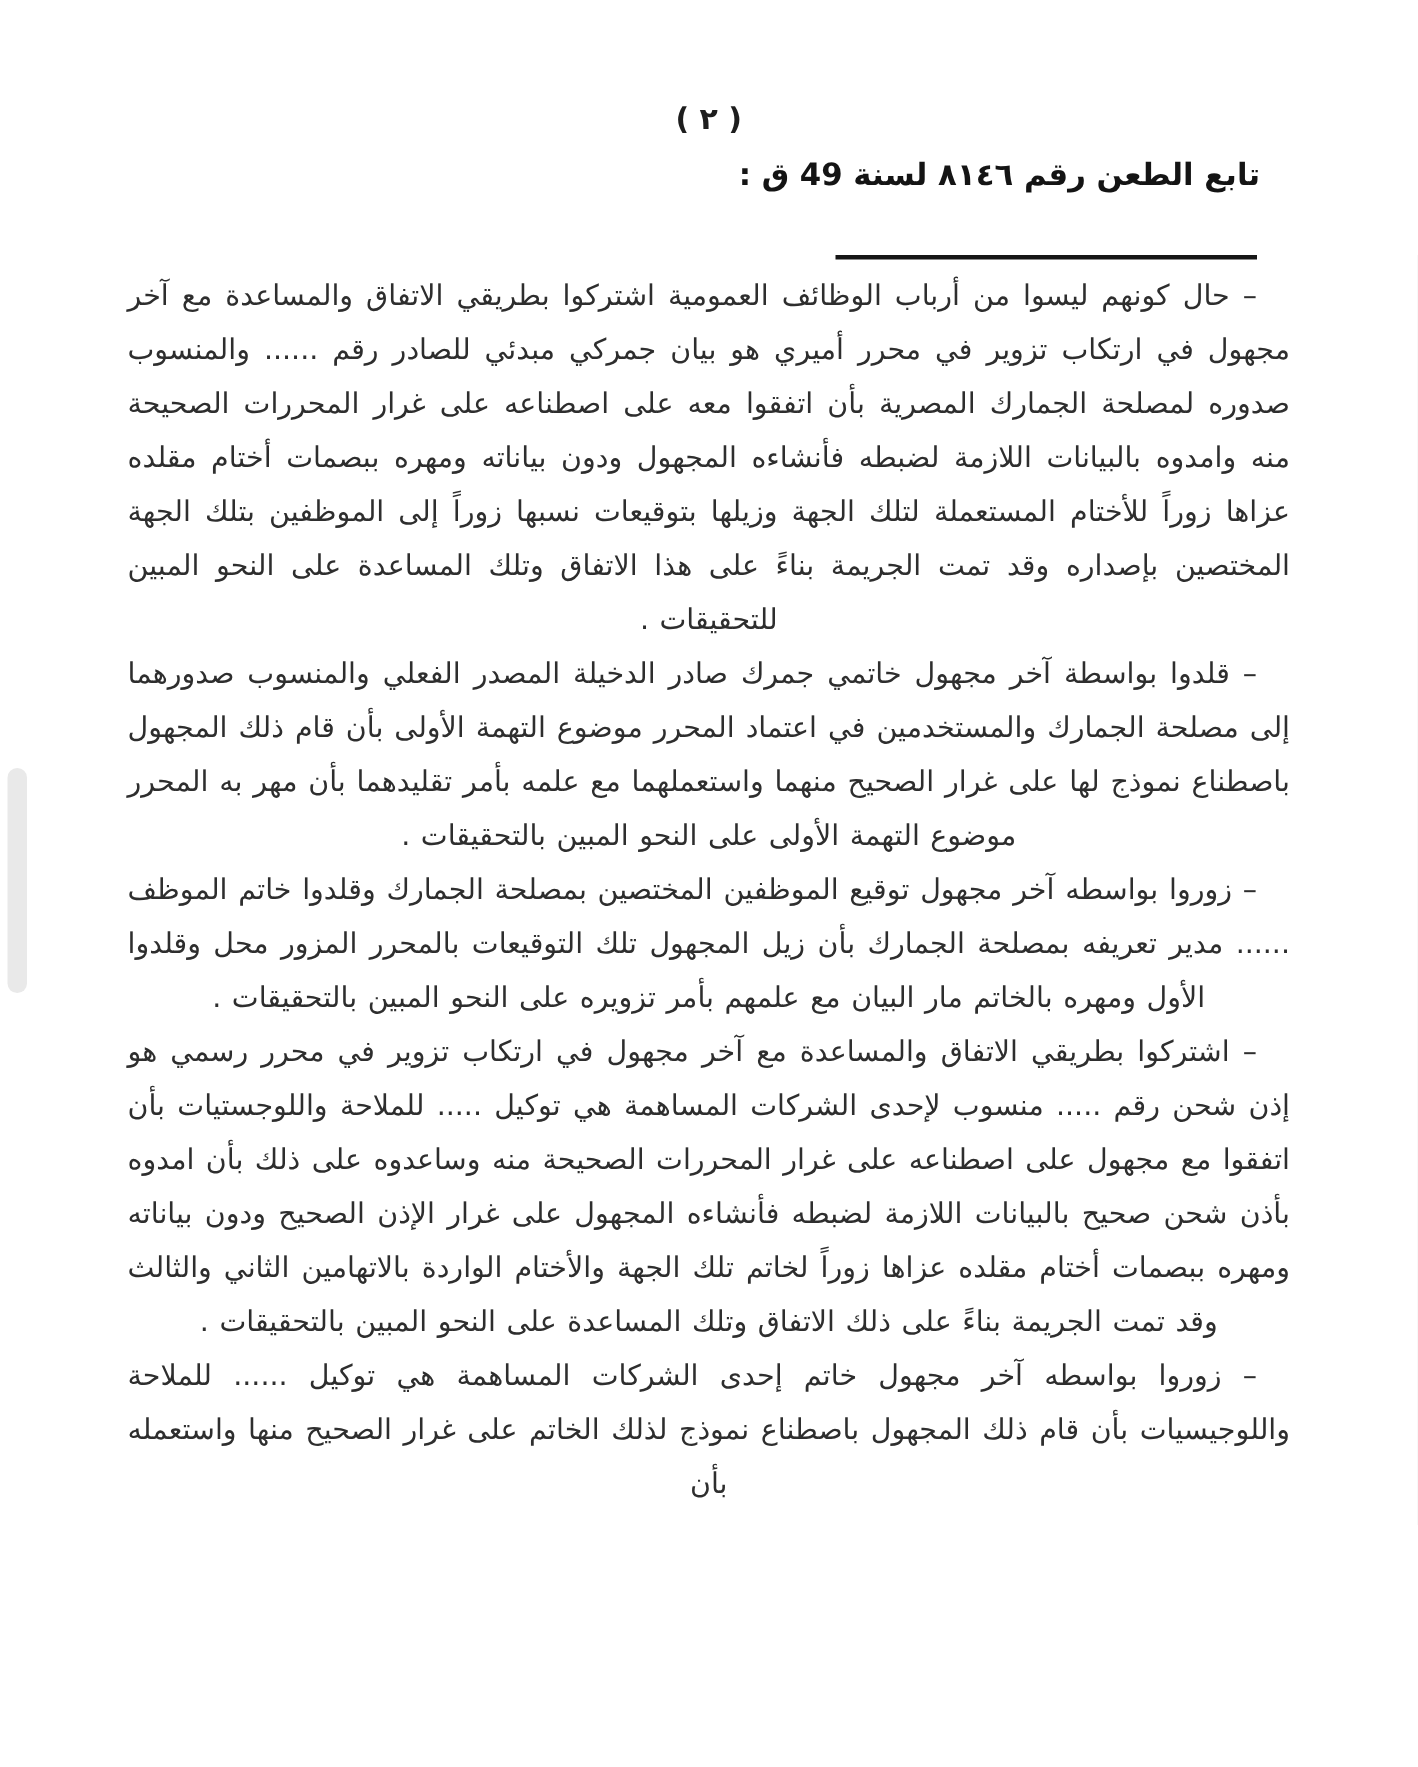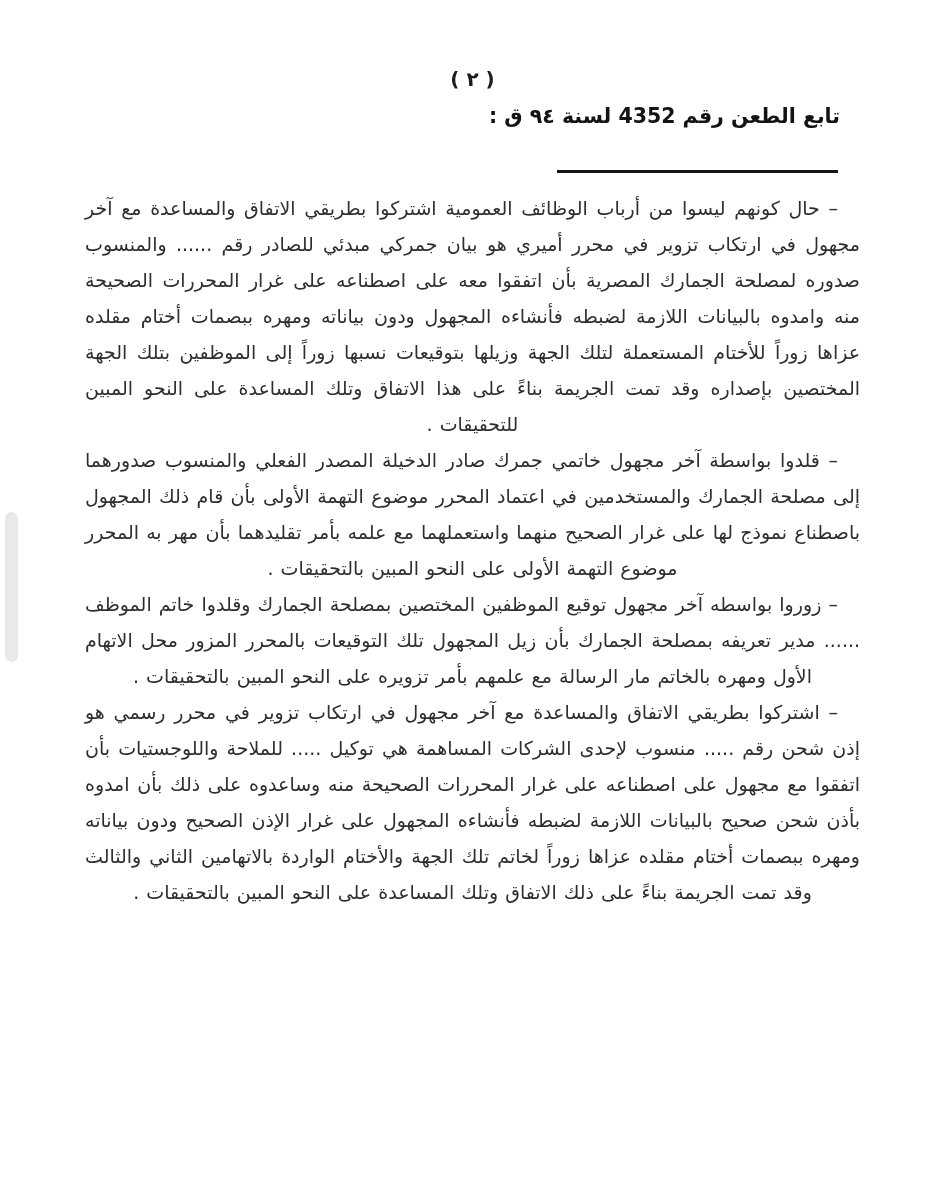--- a/index.html
+++ b/index.html
@@ -48,21 +48,21 @@
     line-height:27px;
     color:#141414;
   }
   .header-rule{
     height:3px;
     width:281px;
     background:var(--rule,#161616);
     margin:40px 22px 0 auto;
   }
   .body-text{
-    margin-top:17px;
+    margin-top:6px;
     font-size:19px;
     line-height:36px;
   }
   .para{
     margin:0;
     padding:0;
     text-align:justify;
     text-align-last:center;
     text-indent:22px;
     word-spacing:1px;
@@ -72,25 +72,26 @@
 <body>
 
 <div class="screen">
 
   <div class="scroll-thumb"></div>
 
   <div class="content">
 
     <div class="page-number">( ٢ )</div>
 
-    <div class="header-title">تابع الطعن رقم 4352 لسنة ٩٤ ق :</div>
+    <div class="header-title">تابع الطعن رقم ٨١٤٦ لسنة 49 ق :</div>
 
     <div class="header-rule"></div>
 
     <div class="body-text">
       <p class="para">– حال كونهم ليسوا من أرباب الوظائف العمومية اشتركوا بطريقي الاتفاق والمساعدة مع آخر مجهول في ارتكاب تزوير في محرر أميري هو بيان جمركي مبدئي للصادر رقم ...... والمنسوب صدوره لمصلحة الجمارك المصرية بأن اتفقوا معه على اصطناعه على غرار المحررات الصحيحة منه وامدوه بالبيانات اللازمة لضبطه فأنشاءه المجهول ودون بياناته ومهره ببصمات أختام مقلده عزاها زوراً للأختام المستعملة لتلك الجهة وزيلها بتوقيعات نسبها زوراً إلى الموظفين بتلك الجهة المختصين بإصداره وقد تمت الجريمة بناءً على هذا الاتفاق وتلك المساعدة على النحو المبين للتحقيقات .</p>
       <p class="para">– قلدوا بواسطة آخر مجهول خاتمي جمرك صادر الدخيلة المصدر الفعلي والمنسوب صدورهما إلى مصلحة الجمارك والمستخدمين في اعتماد المحرر موضوع التهمة الأولى بأن قام ذلك المجهول باصطناع نموذج لها على غرار الصحيح منهما واستعملهما مع علمه بأمر تقليدهما بأن مهر به المحرر موضوع التهمة الأولى على النحو المبين بالتحقيقات .</p>
-      <p class="para">– زوروا بواسطه آخر مجهول توقيع الموظفين المختصين بمصلحة الجمارك وقلدوا خاتم الموظف ...... مدير تعريفه بمصلحة الجمارك بأن زيل المجهول تلك التوقيعات بالمحرر المزور محل الاتهام الأول ومهره بالخاتم مار الرسالة مع علمهم بأمر تزويره على النحو المبين بالتحقيقات .</p>
+      <p class="para">– زوروا بواسطه آخر مجهول توقيع الموظفين المختصين بمصلحة الجمارك وقلدوا خاتم الموظف ...... مدير تعريفه بمصلحة الجمارك بأن زيل المجهول تلك التوقيعات بالمحرر المزور محل وقلدوا الأول ومهره بالخاتم مار البيان مع علمهم بأمر تزويره على النحو المبين بالتحقيقات .</p>
       <p class="para">– اشتركوا بطريقي الاتفاق والمساعدة مع آخر مجهول في ارتكاب تزوير في محرر رسمي هو إذن شحن رقم ..... منسوب لإحدى الشركات المساهمة هي توكيل ..... للملاحة واللوجستيات بأن اتفقوا مع مجهول على اصطناعه على غرار المحررات الصحيحة منه وساعدوه على ذلك بأن امدوه بأذن شحن صحيح بالبيانات اللازمة لضبطه فأنشاءه المجهول على غرار الإذن الصحيح ودون بياناته ومهره ببصمات أختام مقلده عزاها زوراً لخاتم تلك الجهة والأختام الواردة بالاتهامين الثاني والثالث وقد تمت الجريمة بناءً على ذلك الاتفاق وتلك المساعدة على النحو المبين بالتحقيقات .</p>
+      <p class="para">– زوروا بواسطه آخر مجهول خاتم إحدى الشركات المساهمة هي توكيل ...... للملاحة واللوجيسيات بأن قام ذلك المجهول باصطناع نموذج لذلك الخاتم على غرار الصحيح منها واستعمله بأن</p>
     </div>
 
   </div>
 </div>
 
 </body></html>

